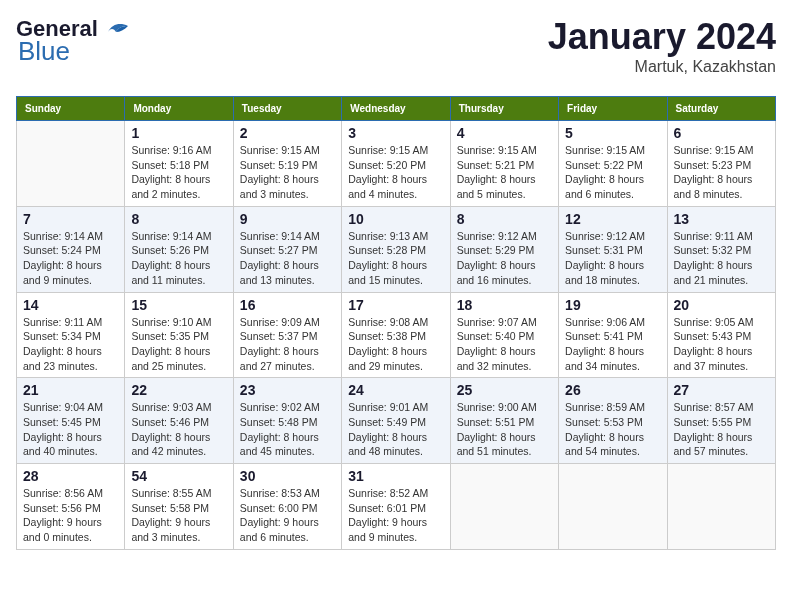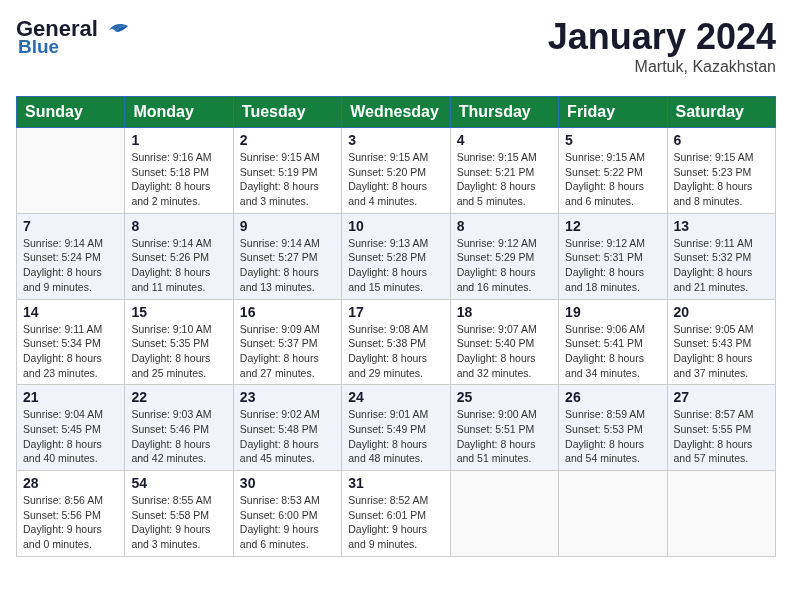--- a/index.html
+++ b/index.html
@@ -32,25 +32,25 @@
     .location {
       font-size: 16px;
       color: #444;
     }
     .calendar {
       width: 100%;
       border-collapse: collapse;
       border: 1px solid #ccc;
     }
     .calendar th {
-      background-color: #15803d;
+      background-color: #4d7c0f;
       color: #fff;
       text-align: left;
       padding: 6px 8px;
-      font-size: 16px;
+      font-size: 10px;
       border: 1px solid #2b6cb0;
     }
     .calendar td {
       vertical-align: top;
       border: 1px solid #ccc;
       padding: 4px 6px;
       width: calc(100% / 7);
       min-height: 80px;
       font-size: 11px;
       color: #333;
@@ -78,21 +78,21 @@
 
 <div class="header">
   <div class="logo">
     <div style="display:flex;align-items:center;gap:4px;">
       <span style="font-size:22px;font-weight:bold;color:#1a1a2e;">General</span>
       <svg width="28" height="22" viewBox="0 0 28 22">
         <path d="M6 14 C10 6, 18 4, 26 8 C20 8, 16 10, 14 14 C12 10, 8 10, 6 14Z" fill="#2b6cb0"></path>
         <path d="M14 14 C16 10, 20 8, 26 8 C22 12, 18 14, 14 14Z" fill="#1a5fa8"></path>
       </svg>
     </div>
-    <span style="font-size:19px;font-weight:bold;color:#2b6cb0;margin-top:-6px;margin-left:2px;">Blue</span>
+    <span style="font-size:26px;font-weight:normal;color:#2b6cb0;margin-top:-6px;margin-left:2px;">Blue</span>
   </div>
   <div class="title-block">
     <div class="month-title">January 2024</div>
     <div class="location">Martuk, Kazakhstan</div>
   </div>
 </div>
 
 <table class="calendar">
   <thead>
     <tr id="header-row">

